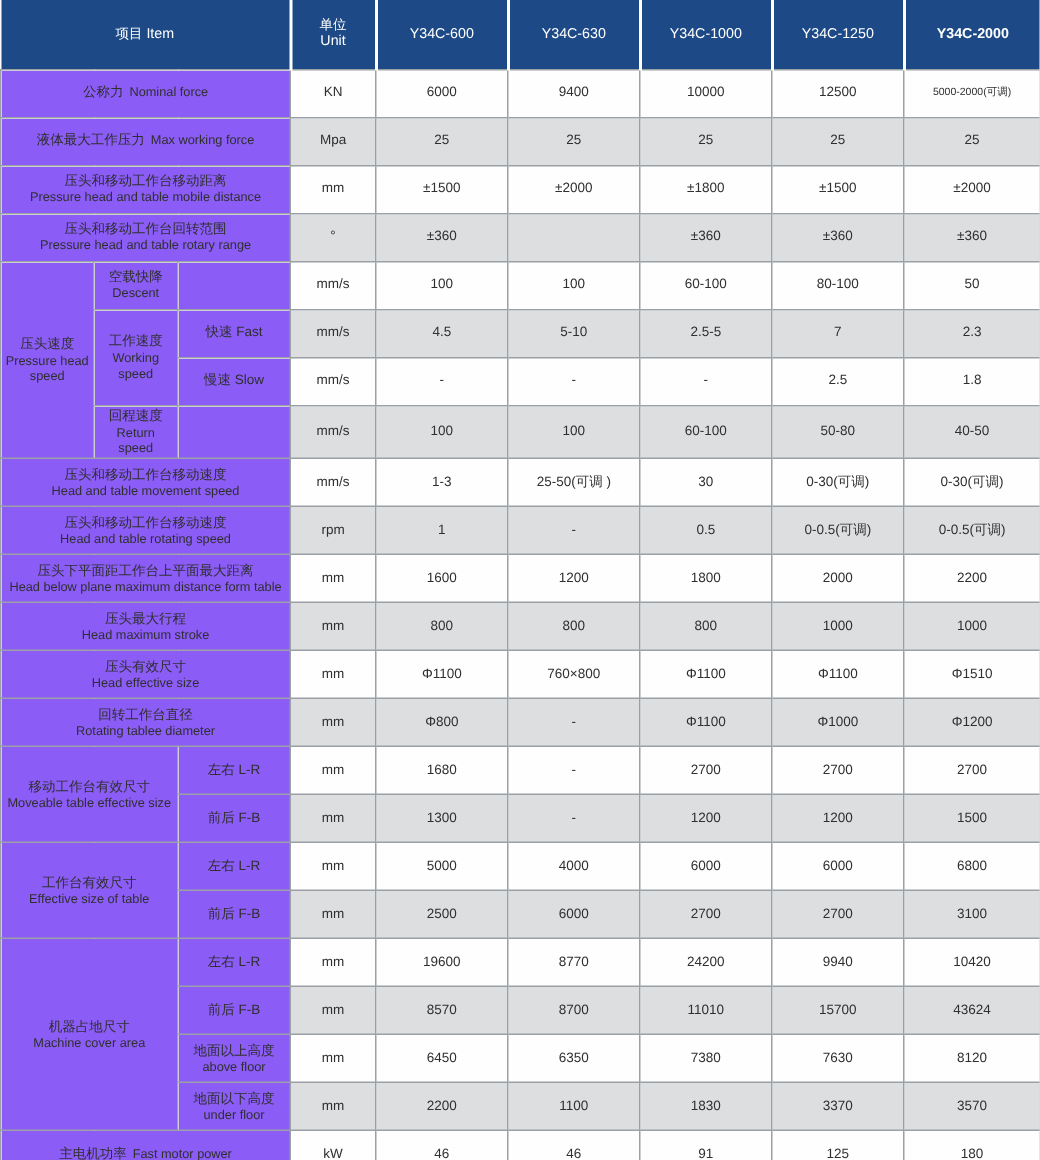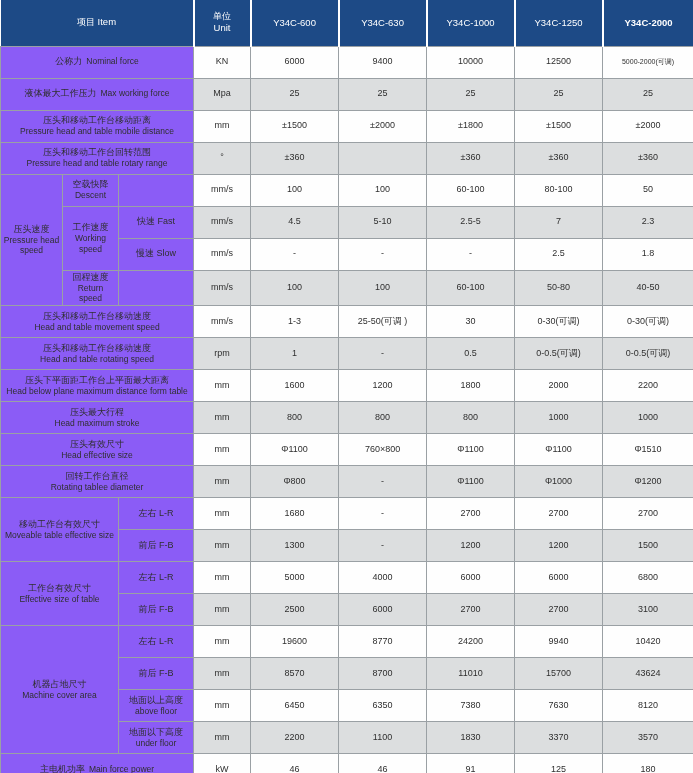--- a/index.html
+++ b/index.html
@@ -326,21 +326,21 @@
         </td>
       <td class="dv">mm</td>
       <td class="dv val">2200</td>
       <td class="dv val">1100</td>
       <td class="dv val">1830</td>
       <td class="dv val">3370</td>
       <td class="dv val">3570</td>
     </tr>
 
     <tr class="w">
-      <td colspan="3" class="item one"><span class="zh">主电机功率</span><span class="en">Main force power</span></td>
+      <td colspan="3" class="item one"><span class="zh">主电机功率</span><span class="en">Fast motor power</span></td>
       <td class="dv">kW</td>
       <td class="dv val">46</td>
       <td class="dv val">46</td>
       <td class="dv val">91</td>
       <td class="dv val">125</td>
       <td class="dv val">180</td>
     </tr>
 
   </tbody>
 </table>

